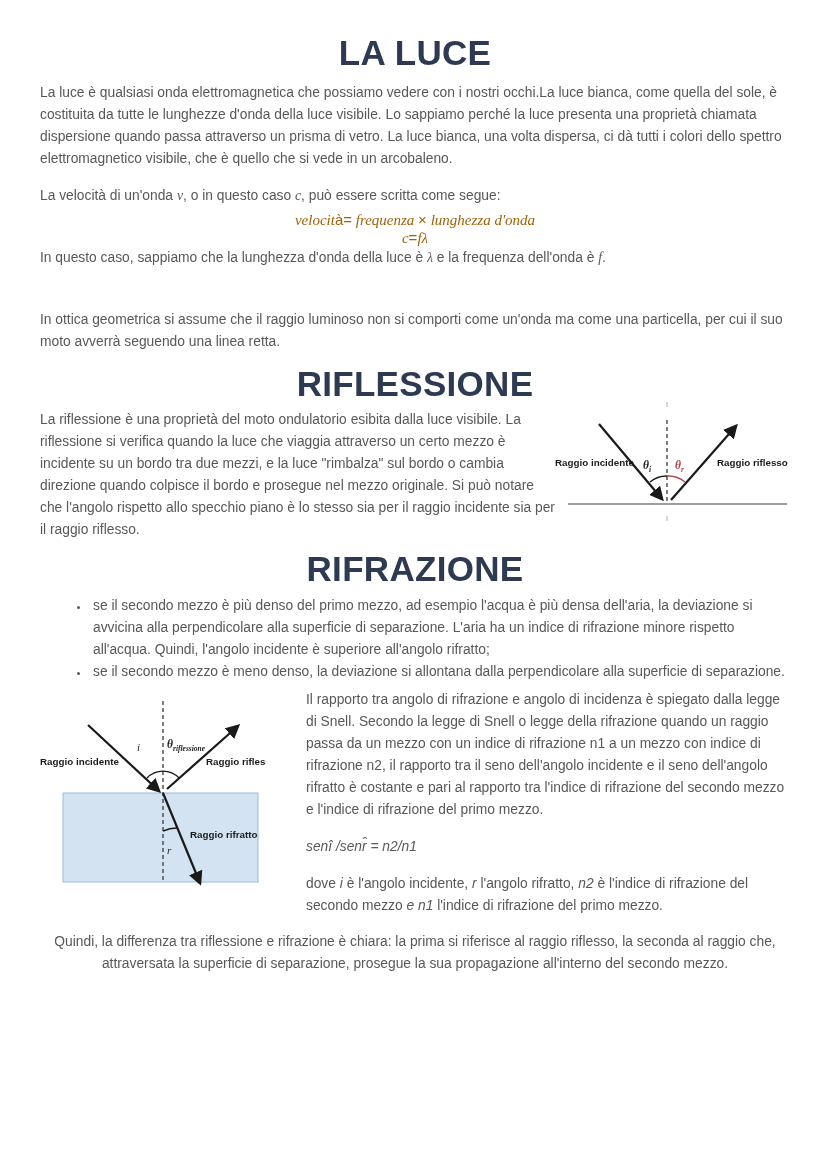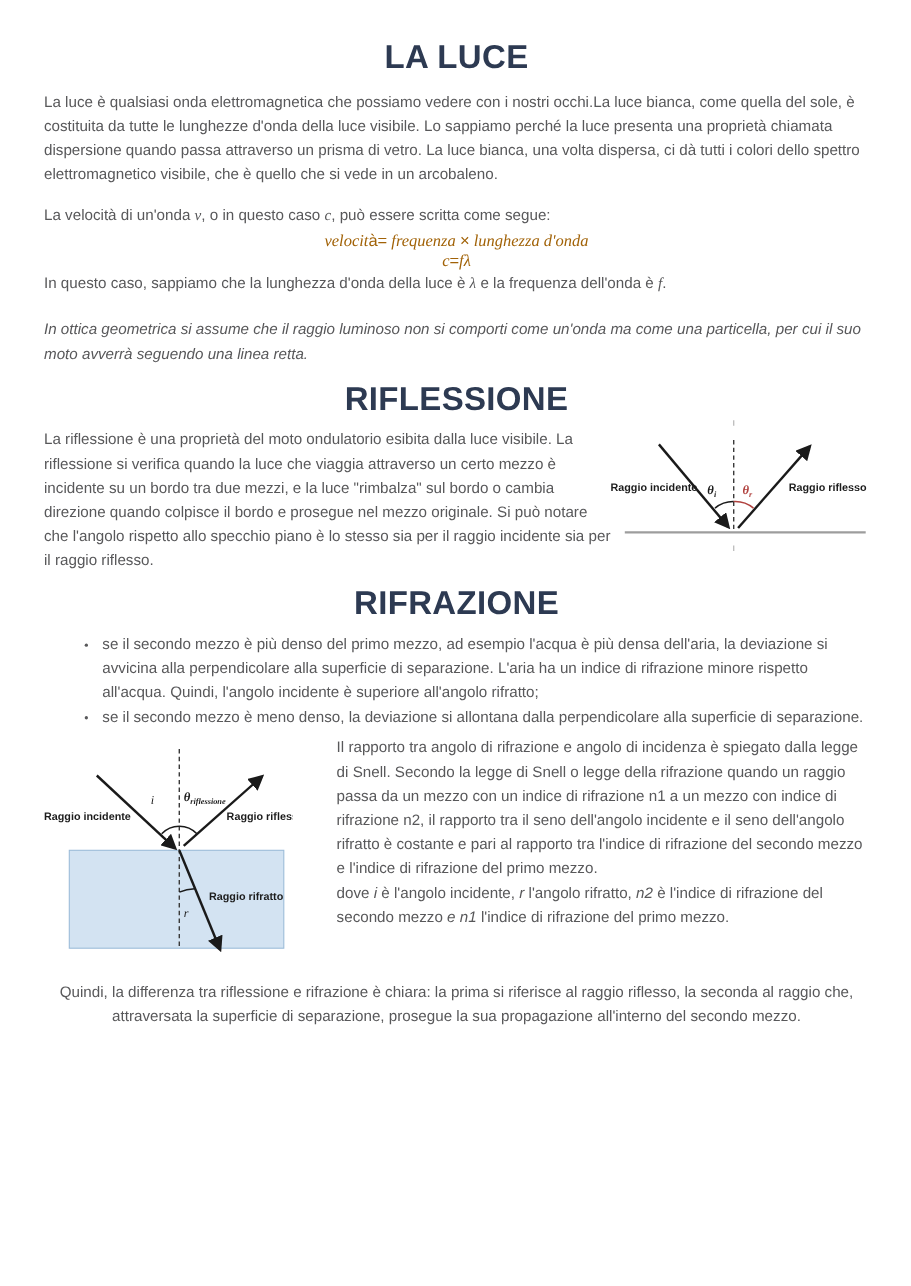--- a/index.html
+++ b/index.html
@@ -12,32 +12,32 @@
     padding:36px 38px 0 40px;
     font-family:"Liberation Sans","DejaVu Sans",sans-serif;
     font-size:13.8px;
     line-height:22px;
     color:#58585a;
     overflow:hidden;
   }
   h1 {
     margin:0;
     text-align:center;
-    font-size:30px;
+    font-size:35px;
     line-height:34px;
     font-weight:bold;
     color:#2d3a52;
     letter-spacing:0.3px;
   }
   .h-rifl { margin-top:14px; }
   .h-rifr { margin-top:10px; }
   p { margin:0; }
   .first   { margin-top:12px; }
   .gap-sm  { margin-top:15px; }
-  .gap-lg  { margin-top:20px;font-style:italic; }
+  .gap-lg  { margin-top:40px; }
   .gap-xs  { margin-top:6px; }
   .gap-md  { margin-top:14px;text-align:center; }
   .formula {
     margin-top:4px;
     text-align:center;
     font-family:"Liberation Serif","DejaVu Serif",serif;
     font-style:italic;
     font-size:15px;
     line-height:17px;
     color:#a16207;
@@ -141,19 +141,20 @@
       <text class="dlabel" x="2" y="74">Raggio incidente</text>
       <text class="avar" x="99" y="60">i</text>
       <text class="theta" x="129" y="57"><tspan>θ</tspan><tspan class="tsub" dy="2.5">riflessione</tspan></text>
       <text class="dlabel" x="168" y="74">Raggio riflesso</text>
       <text class="dlabel" x="152" y="147">Raggio rifratto</text>
       <text class="avar" x="129" y="163">r</text>
     </svg>
 
     <div class="rifr-text">
       <p>Il rapporto tra angolo di rifrazione e angolo di incidenza è spiegato dalla legge di Snell. Secondo la legge di Snell o legge della rifrazione quando un raggio passa da un mezzo con un indice di rifrazione n1 a un mezzo con indice di rifrazione n2, il rapporto tra il seno dell'angolo incidente e il seno dell'angolo rifratto è costante e pari al rapporto tra l'indice di rifrazione del secondo mezzo e l'indice di rifrazione del primo mezzo.</p>
+      <p class="snell-f">senî /senr̂ = n2/n1</p>
       <p>dove <span class="it">i</span> è l'angolo incidente, <span class="it">r</span> l'angolo rifratto, <span class="it">n2</span> è l'indice di rifrazione del secondo mezzo <span class="it">e n1</span> l'indice di rifrazione del primo mezzo.</p>
     </div>
   </div>
 
   <p class="gap-md">Quindi, la differenza tra riflessione e rifrazione è chiara: la prima si riferisce al raggio riflesso, la seconda al raggio che, attraversata la superficie di separazione, prosegue la sua propagazione all'interno del secondo mezzo.</p>
 
 </div>
 
 </body></html>

